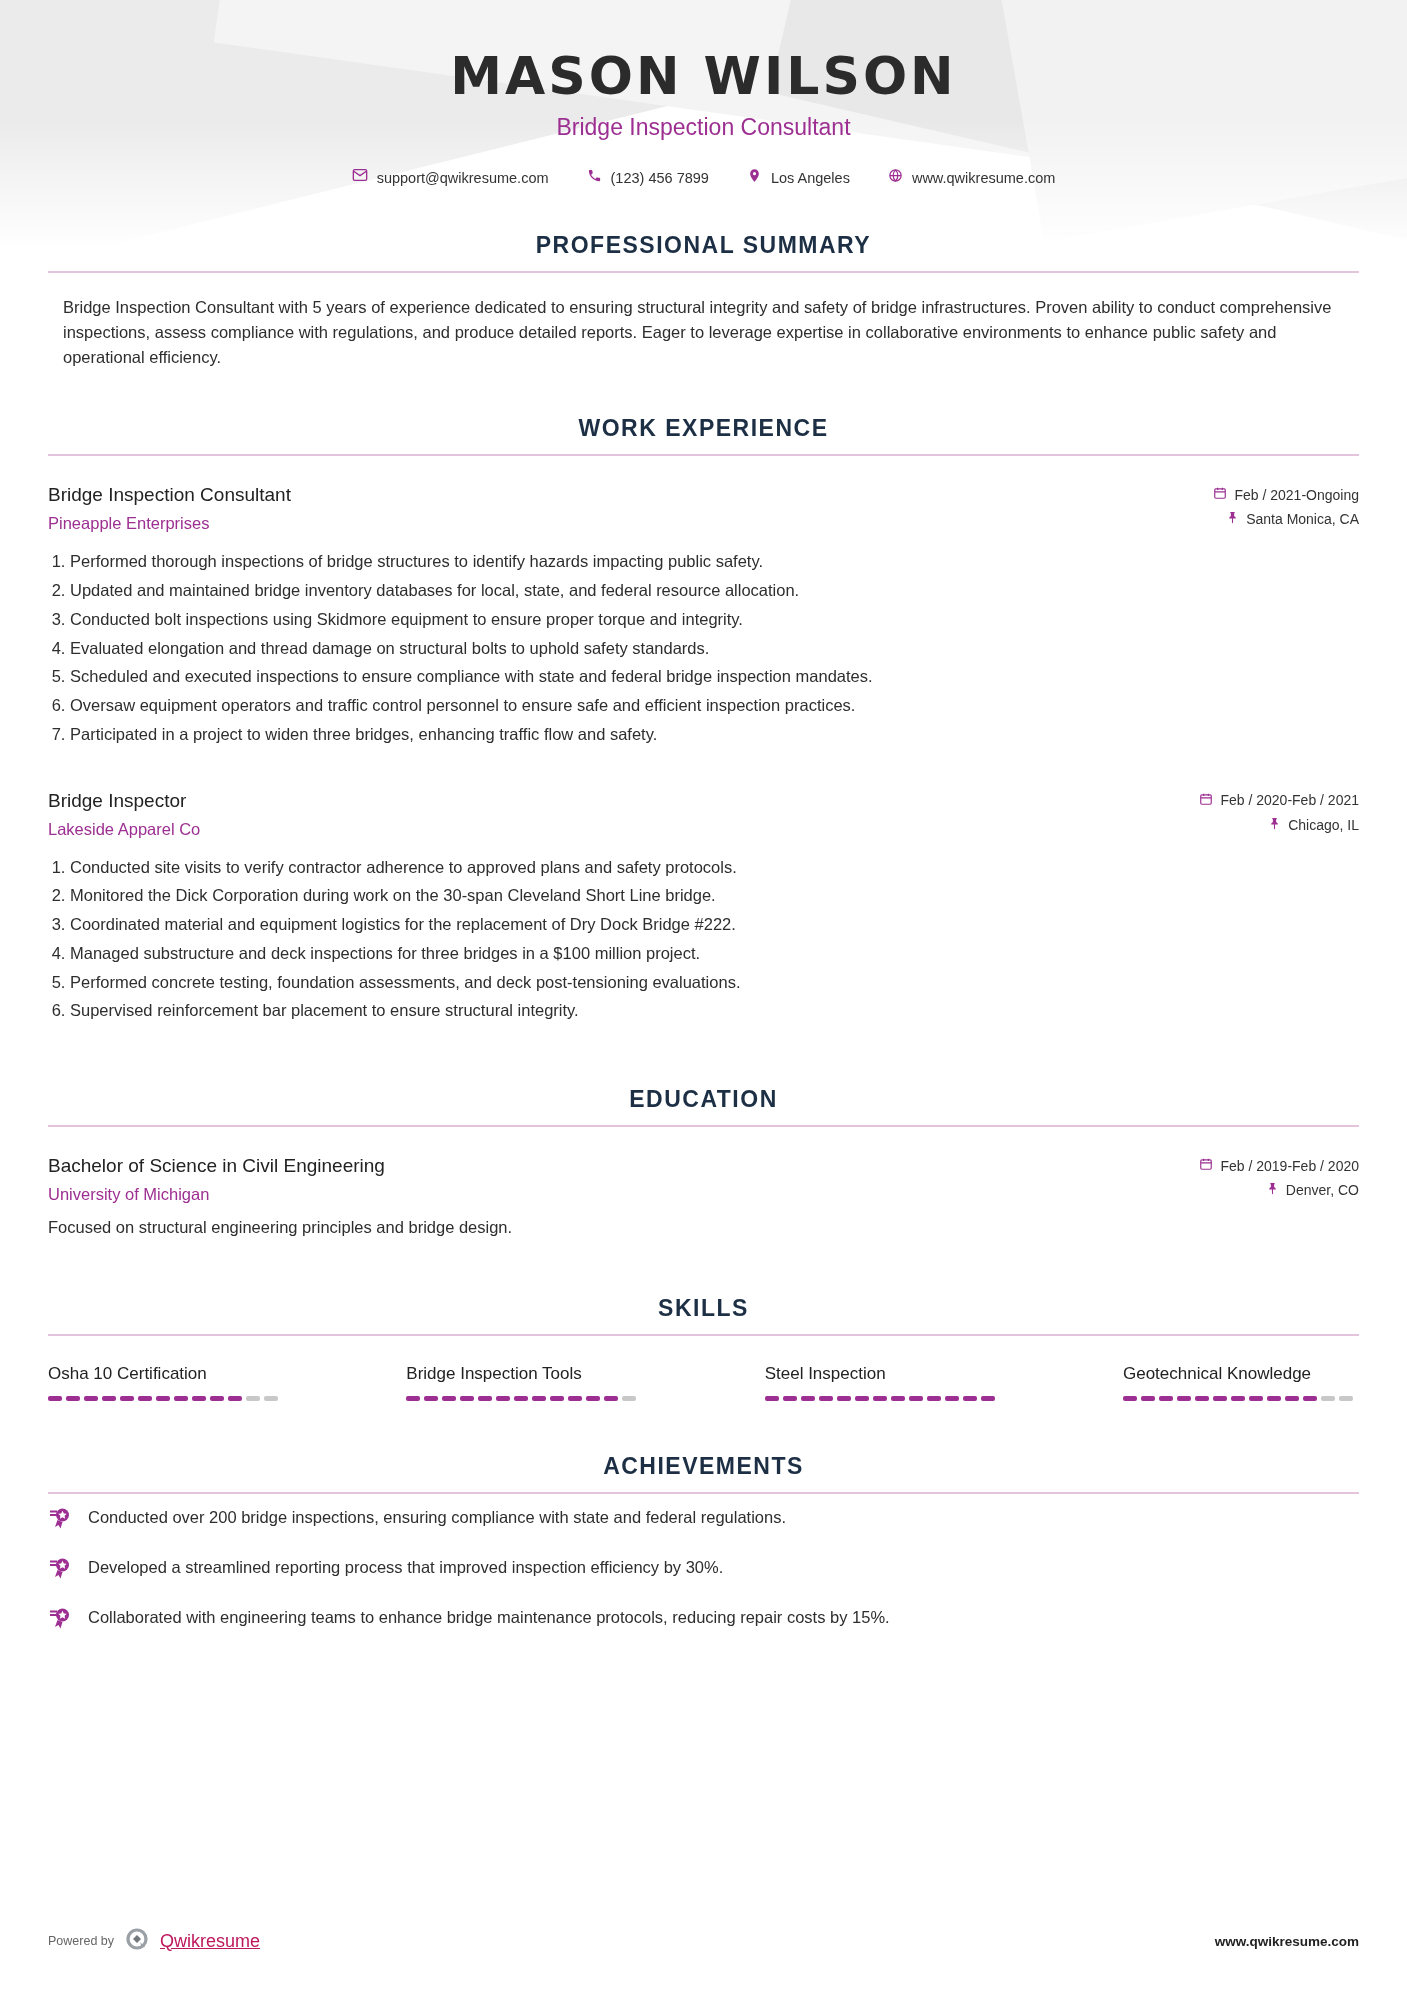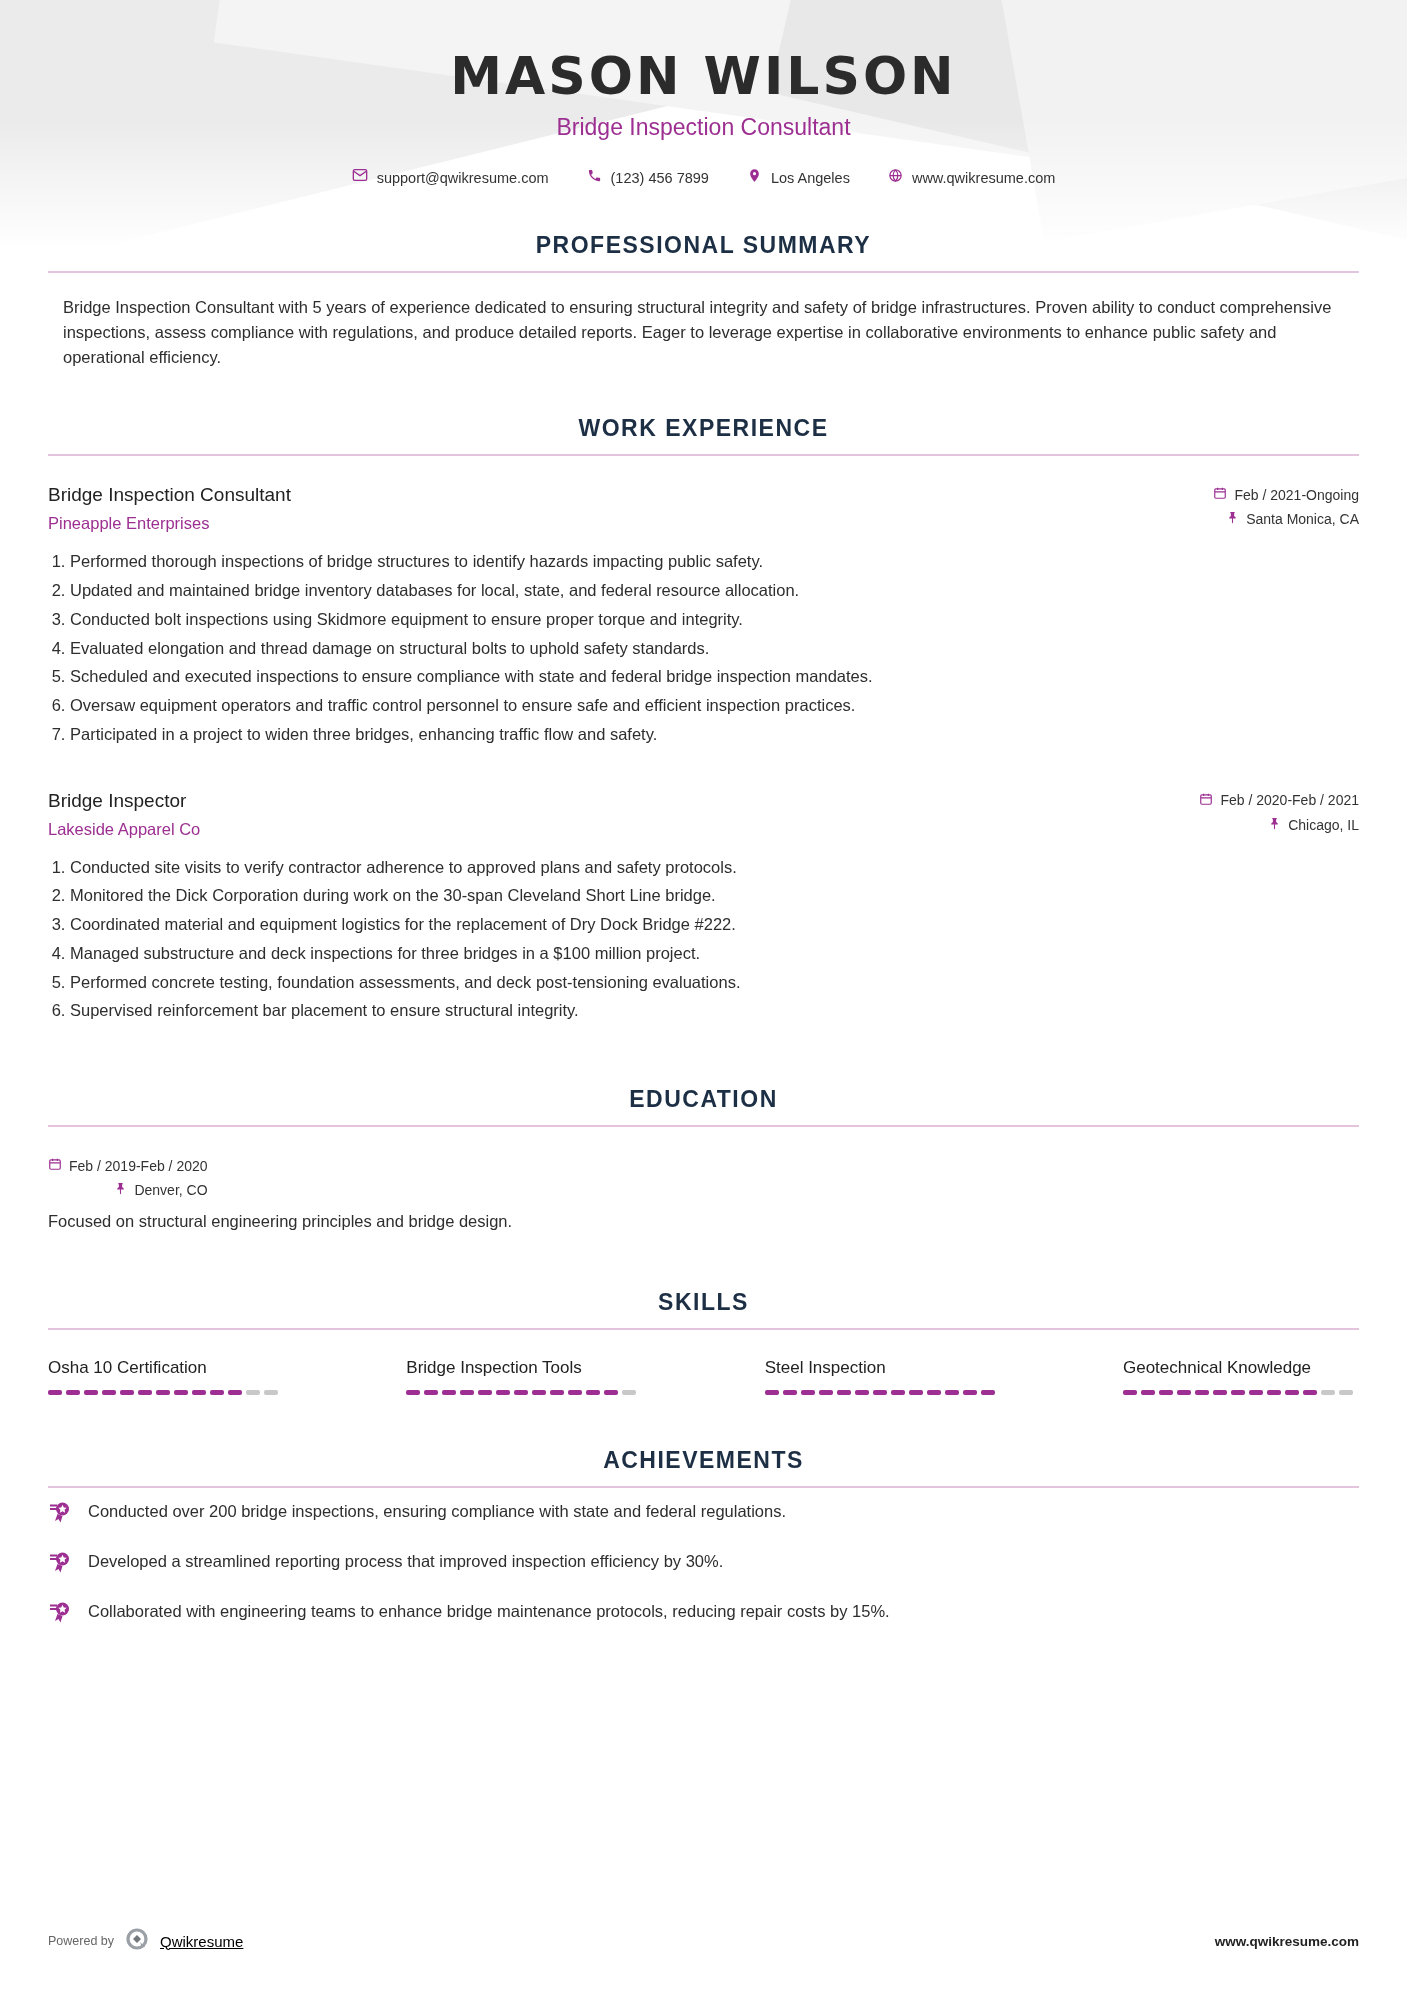--- a/index.html
+++ b/index.html
@@ -59,21 +59,21 @@
   
   .ach-list { margin-top:14px; }
   .ach-item { display:flex; align-items:flex-start; gap:16px; margin-bottom:24px; font-size:16.5px; color:#2e2e2e; }
   .ach-item svg { flex:0 0 auto; margin-top:-2px; }
 
   
   .footer { position:absolute; left:48px; right:48px; bottom:34px; z-index:1;
     display:flex; justify-content:space-between; align-items:center; }
   .powered { display:flex; align-items:center; gap:10px; }
   .powered-label { font-size:12.5px; color:#666; }
-  .brand-link { font-size:15px; color:#000000; text-decoration:underline; cursor:pointer; }
+  .brand-link { font-size:18px; color:#be185d; text-decoration:underline; cursor:pointer; }
   .footer-site { font-size:13.5px; color:#222; font-weight:700; }
 </style>
 </head>
 <body>
 
 <div class="page">
 
   <div class="decor">
     <div class="s1"></div>
       <div class="s2"></div>
@@ -206,20 +206,24 @@
           <li>Supervised reinforcement bar placement to ensure structural integrity.</li>
         </ol>
       </div>
     </section>
 
     <section class="section" style="margin-top:64px;">
       <h2 class="sec-head">EDUCATION</h2>
       <hr class="rule">
       <div class="job">
         <div class="job-head">
+          <div>
+            <div class="job-title">Bachelor of Science in Civil Engineering</div>
+            <div class="job-company">University of Michigan</div>
+          </div>
           <div class="job-meta">
             <div class="meta-line">
               <span>
                 <svg width="14" height="14" viewBox="0 0 24 24" fill="none" stroke="#9c2f91" stroke-width="2">
                     <rect x="3" y="5" width="18" height="16" rx="2"></rect>
                     <path d="M3 10h18M8 3v4M16 3v4"></path>
                   </svg>
               </span>
               <span>Feb / 2019-Feb / 2020</span>
             </div>

